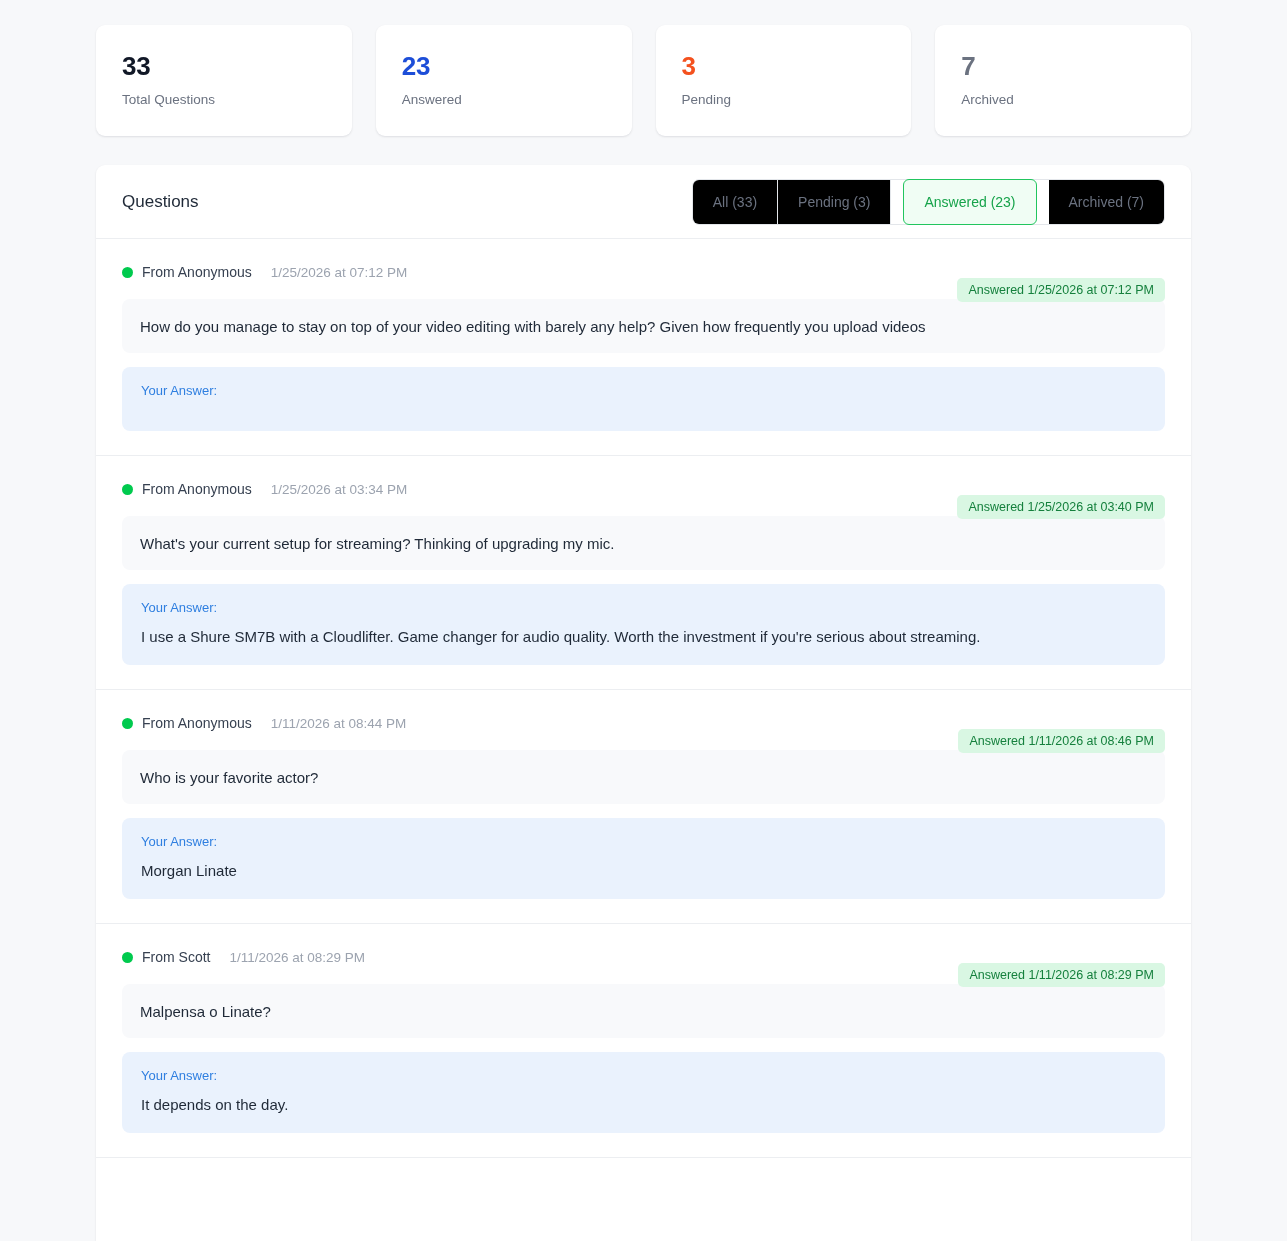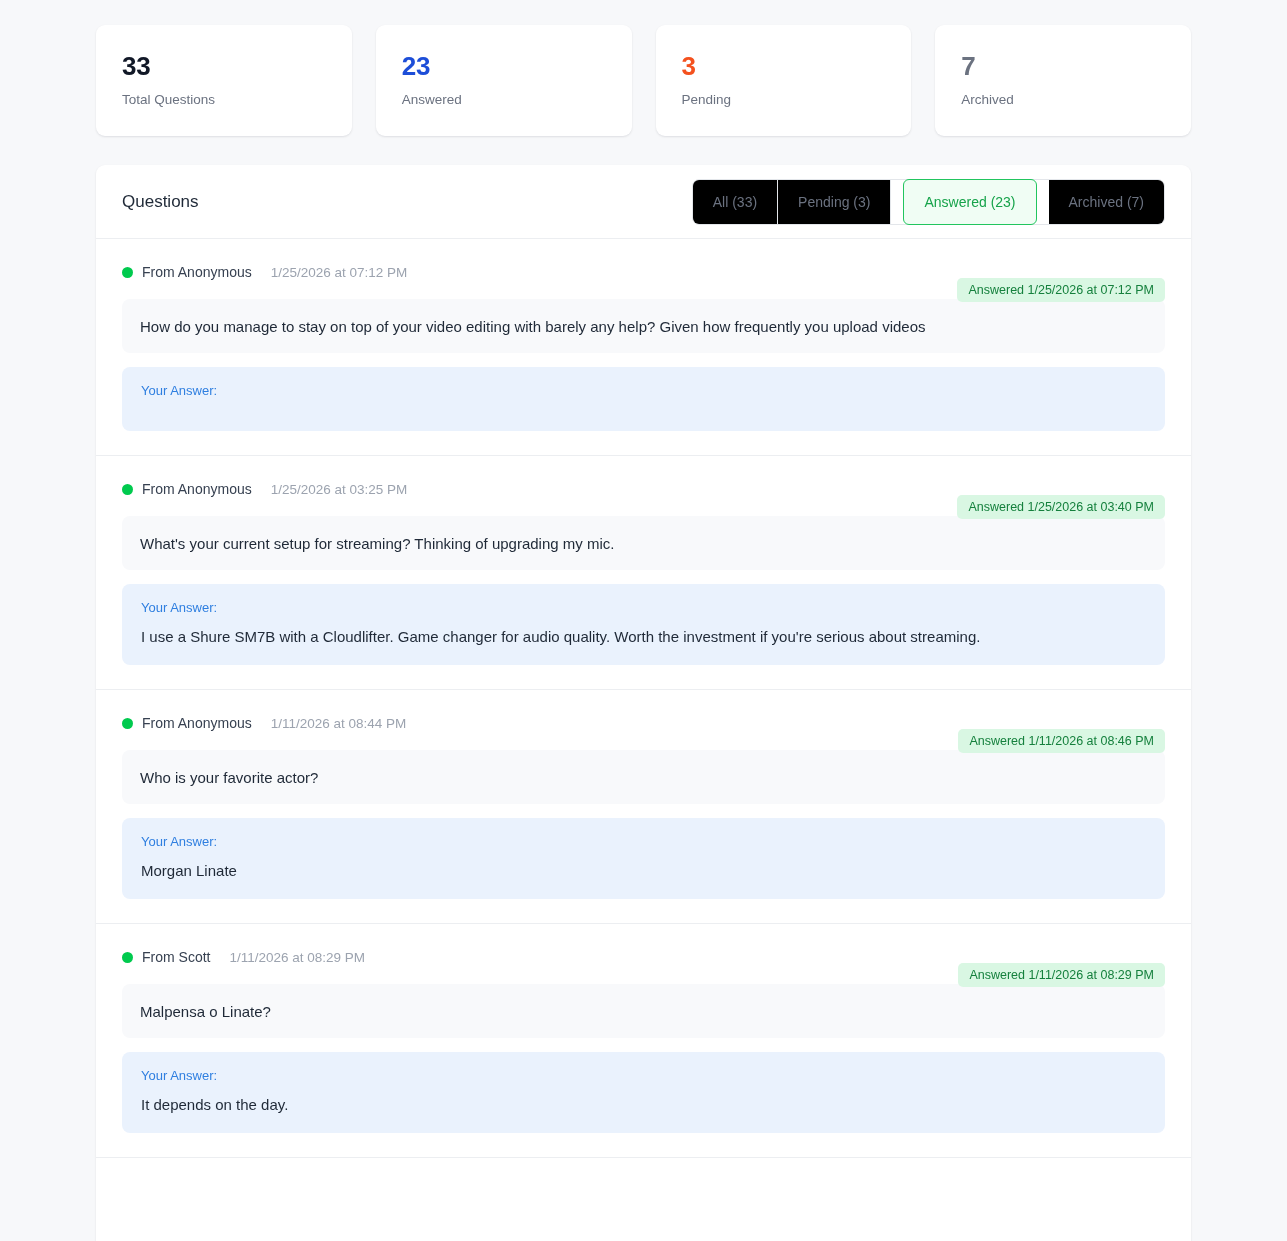--- a/index.html
+++ b/index.html
@@ -225,21 +225,21 @@
       <div class="a-body">
         <div class="a-label">Your Answer:</div>
       </div>
     </div>
 
     <div class="q-item">
       <div class="q-meta">
         <div class="q-meta-left">
           <span class="status-dot"></span>
           <span class="q-from">From Anonymous</span>
-          <span class="q-date">1/25/2026 at 03:25 PM</span>
+          <span class="q-date">1/25/2026 at 03:34 PM</span>
         </div>
         <span class="answered-badge">Answered 1/25/2026 at 03:40 PM</span>
       </div>
       <div class="q-body">What's your current setup for streaming? Thinking of upgrading my mic.</div>
       <div class="a-body">
         <div class="a-label">Your Answer:</div>
         <div class="a-text">I use a Shure SM7B with a Cloudlifter. Game changer for audio quality. Worth the investment if you're serious about streaming.</div>
       </div>
     </div>
 

